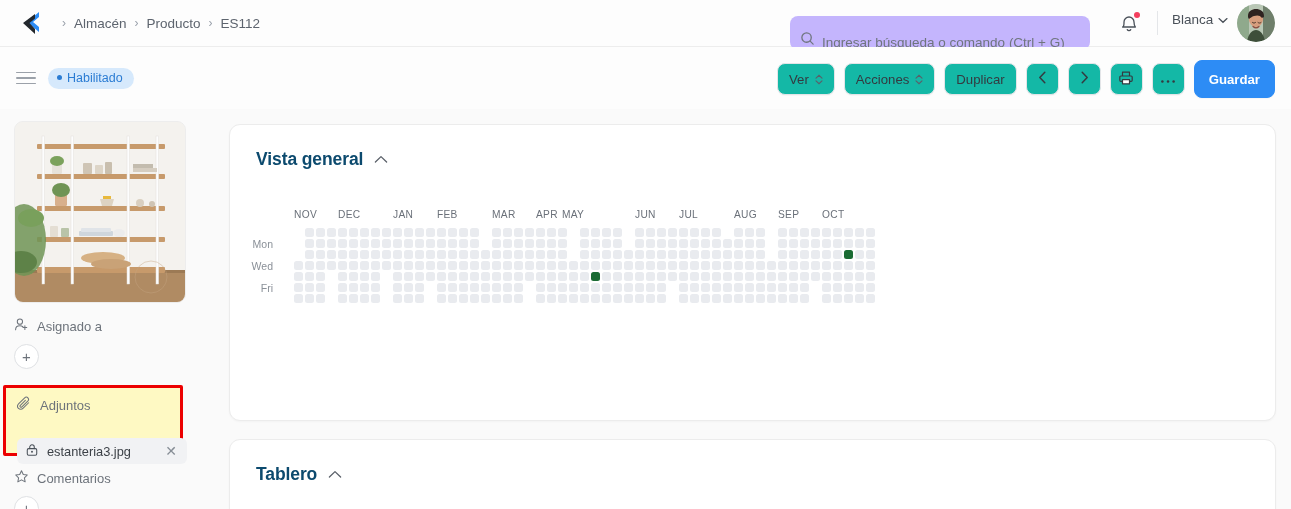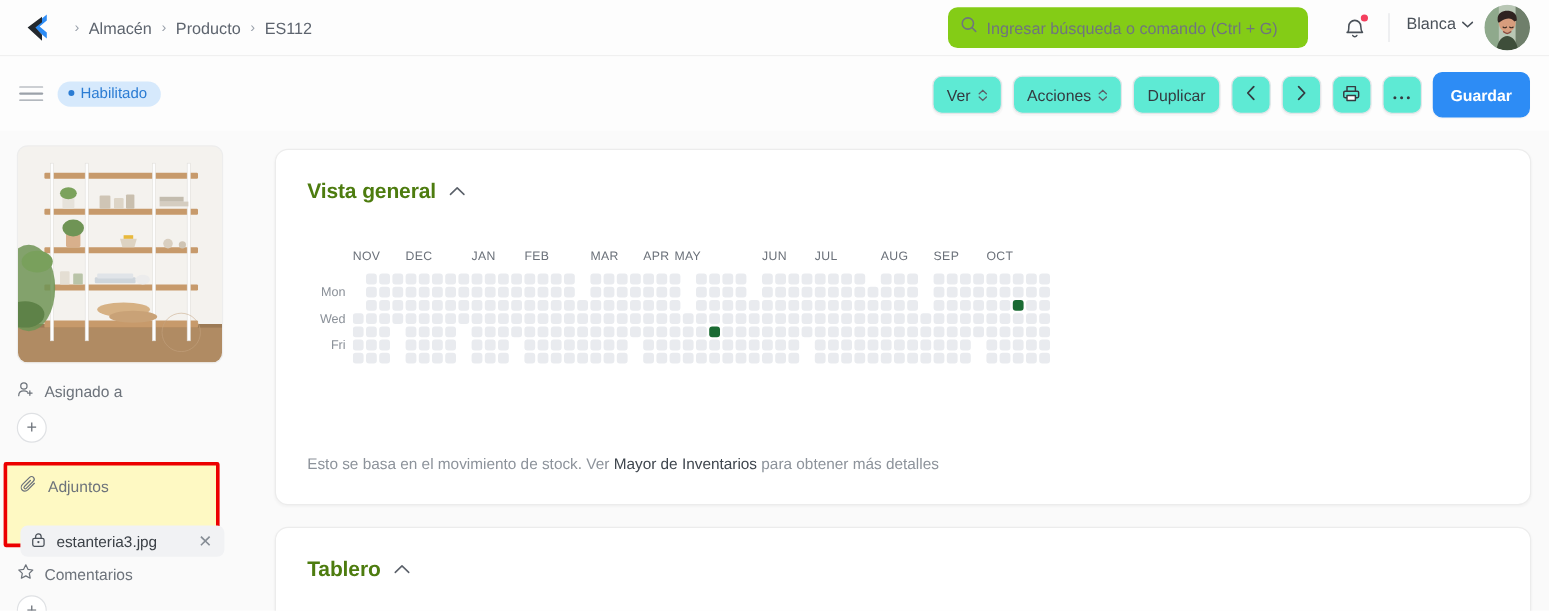--- a/index.html
+++ b/index.html
@@ -21,24 +21,24 @@
   }
   .logo-wrap {
     width: 46px; display: flex; align-items: center; justify-content: center;
     margin-left: 8px;
   }
   .breadcrumb { display: flex; align-items: center; font-size: 13.5px; color: #6b7280; }
   .bc-sep { margin: 0 8px; color: #9aa1ab; font-size: 12px; line-height: 1; }
   .bc-item { color: #5d646e; }
 
   .search-box {
-    position: absolute; left: 790px; top: 6px;
+    position: absolute; left: 790px; top: 16px;
     width: 300px; height: 34px;
-    background: #84cc16; border-radius: 8px;
-    display: flex; align-items: center; padding: 0 10px;
+    background: #c4b5fd; border-radius: 8px;
+    display: flex; align-items: flex-end; padding: 0 10px;
   }
   .search-input {
     border: none; background: transparent; outline: none;
     font-family: "Liberation Sans", sans-serif;
     font-size: 13.5px; color: #50565e; width: 258px; margin-left: 7px;
   }
   .search-input::placeholder { color: #6f757e; }
 
   .bell-wrap { position: absolute; left: 1117px; top: 11px; width: 26px; height: 26px; cursor: pointer; }
   .bell-dot {
@@ -75,21 +75,21 @@
   }
   .status-badge {
     margin-left: 12px; background: #d6e9fc; color: #2b7cd3;
     border-radius: 11px; padding: 3px 11px 4px 9px;
     font-size: 12.5px; display: flex; align-items: center; gap: 5px;
   }
   .badge-dot { width: 5px; height: 5px; border-radius: 50%; background: #2b7cd3; }
 
   .actions { position: absolute; right: 16px; top: 60px; display: flex; align-items: center; gap: 9px; }
   .btn {
-    height: 32px; border: 1px solid #e3e5e8; background: #5eead4; border-radius: 8px;
+    height: 32px; border: 1px solid #e3e5e8; background: #14b8a6; border-radius: 8px;
     font-family: "Liberation Sans", sans-serif;
     font-size: 13.2px; color: #343a40; padding: 0 11px;
     display: flex; align-items: center; gap: 6px; cursor: pointer;
     box-shadow: 0 1px 1px rgba(16,24,40,0.03);
   }
   .btn-icon { width: 33px; padding: 0; justify-content: center; }
   .btn-primary {
     background: #2d8cf5; border-color: #2d8cf5; color: #fff; font-weight: bold;
     padding: 18px 14px;
   }
@@ -137,30 +137,30 @@
 
   
   .main { position: absolute; left: 229px; top: 15px; width: 1047px; }
   .card {
     background: #fff; border: 1px solid #ececec; border-radius: 11px;
     box-shadow: 0 1px 2px rgba(16,24,40,0.03);
   }
   .card-overview { height: 297px; padding: 24px 26px 0 26px; position: relative; }
   .card-tablero { margin-top: 18px; height: 120px; padding: 24px 26px 0 26px; }
   .sec-head { display: flex; align-items: center; gap: 11px; }
-  .sec-title { font-size: 17.5px; font-weight: bold; color: #4d7c0f; letter-spacing: -0.1px; }
+  .sec-title { font-size: 17.5px; font-weight: bold; color: #0c4a6e; letter-spacing: -0.1px; }
   .chev-up { cursor: pointer; display: flex; align-items: center; }
 
   
   .heatmap { position: absolute; left: 26px; top: 84px; display: flex; }
   .hm-daycol {
     width: 32px; position: relative; margin-right: 6px;
     font-size: 10.5px; color: #8a9098;
   }
-  .hm-daylabel { position: absolute; right: 0; text-align: left; white-space: nowrap; }
+  .hm-daylabel { position: absolute; right: 15px; text-align: left; white-space: nowrap; }
   .hm-grid-wrap { position: relative; width: 843px; height: 98px; overflow: hidden; }
   .hm-months { position: relative; height: 14px; }
   .hm-month {
     position: absolute; top: 0; font-size: 10.2px; color: #6a7079; letter-spacing: 0.3px;
   }
   .hm-cols { display: flex; gap: 2px; margin-top: 5px; }
   .hm-col { display: flex; flex-direction: column; gap: 2px; }
   .hm-cell { width: 9px; height: 9px; border-radius: 2.5px; background: #e9ebef; }
   .hm-cell.empty { background: transparent; }
   .hm-cell.lvl4 { background: #1a6b33; }
@@ -918,23 +918,20 @@
                 <div class="hm-cell"></div>
                 <div class="hm-cell"></div>
                 <div class="hm-cell"></div>
                 <div class="hm-cell"></div>
                 <div class="hm-cell"></div>
               </div>
             </div>
         </div>
       </div>
 
-      <div class="chart-note">
-        <span>Esto se basa en el movimiento de stock. Ver </span><span class="lnk">Mayor de Inventarios</span><span> para obtener más detalles</span>
-      </div>
     </div>
 
     <div class="card card-tablero">
       <div class="sec-head">
         <span class="sec-title">Tablero</span>
         <span class="chev-up">
           <svg width="14" height="9" viewBox="0 0 14 9">
               <path d="M1.4 7 L7 1.6 L12.6 7" stroke="#5a6069" stroke-width="1.3" fill="none" stroke-linecap="round" stroke-linejoin="round"></path>
             </svg>
         </span>

